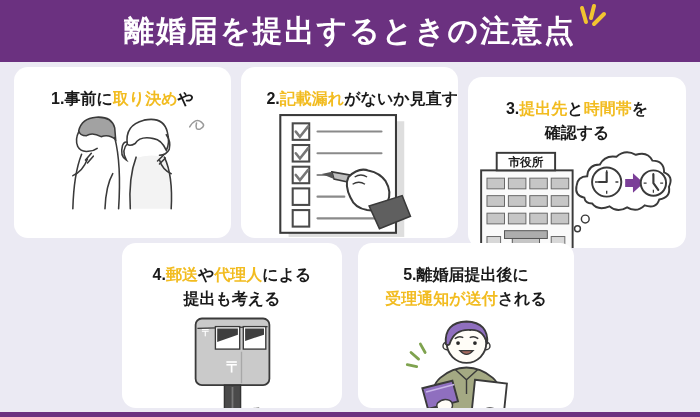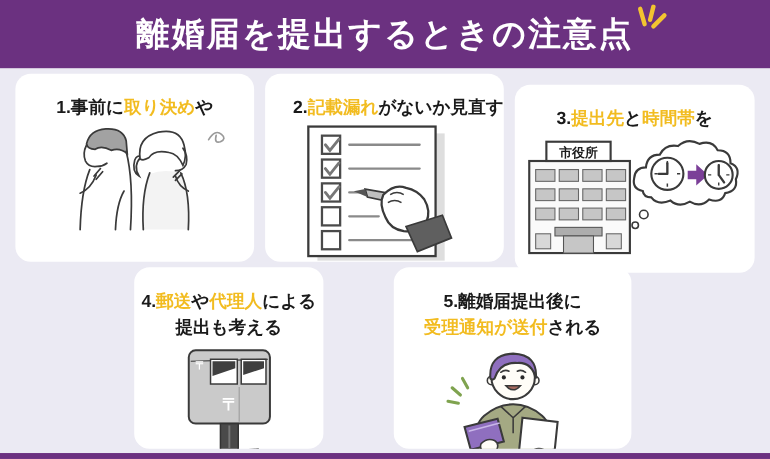--- a/index.html
+++ b/index.html
@@ -11,21 +11,21 @@
   }
   .header { position:absolute; top:0; left:0; width:700px; height:62px;
     display:flex; align-items:center; justify-content:center; }
   .page-title { color:#FFFFFF; font-size:30px; font-weight:bold; letter-spacing:2px; }
   .sparkle { position:absolute; left:576px; top:4px; }
   .panel { position:absolute; top:62px; left:0; width:700px; height:350px; background:#EBEAF3; }
   .card { position:absolute; background:#FFFFFF; border-radius:14px; text-align:center; overflow:hidden; }
   .card-1 { left:14px;  top:5px;   width:217px; height:171px; }
   .card-2 { left:241px; top:5px;   width:217px; height:171px;text-align:right; }
   .card-3 { left:468px; top:15px;   width:218px; height:171px; }
-  .card-4 { left:122px; top:181px; width:172px; height:165px; }
+  .card-4 { left:122px; top:181px; width:220px; height:165px; }
   .card-5 { left:358px; top:181px; width:216px; height:165px; }
   .card-title { font-size:16px; font-weight:bold; color:#1A1A1A; line-height:1.5; margin-top:20px; }
   .hl { color:#F2BC20; }
   .illus { display:block; margin:2px auto 0 auto; }
   svg text { font-family:"Liberation Sans", sans-serif; }
 </style>
 </head>
 <body>
 
 <div class="header">
@@ -97,20 +97,21 @@
       <polygon points="48,59 58,57 60,64" fill="#555555"></polygon>
       <path d="M74,62 Q84,52 94,56 Q104,58 110,66 Q116,76 112,86 Q106,96 92,94 Q80,92 76,82 Q70,70 74,62 Z" fill="#FFFFFF" stroke="#3A3A3A" stroke-width="2"></path>
       <path d="M80,62 Q86,58 92,62 M78,69 Q84,65 90,69" fill="none" stroke="#3A3A3A" stroke-width="1.3"></path>
       <polygon points="94,90 126,80 134,100 104,112" fill="#5F5F5F" stroke="#3A3A3A" stroke-width="1.5"></polygon>
     </svg>
   </section>
 
   <section class="card card-3">
     <h2 class="card-title">
       <span class="line"><span>3.</span><span class="hl">提出先</span><span>と</span><span class="hl">時間帯</span><span>を</span></span><br>
+      <span class="line"><span>確認する</span></span>
     </h2>
     <svg class="illus" width="200" height="109" viewBox="0 0 205 112">
       <rect x="4" y="24" width="94" height="86" fill="#FAFAFA" stroke="#3A3A3A" stroke-width="2"></rect>
       <rect x="20" y="6" width="60" height="18" fill="#FFFFFF" stroke="#3A3A3A" stroke-width="2"></rect>
       <text x="50" y="20" font-size="12" font-weight="bold" fill="#1A1A1A" text-anchor="middle">市役所</text>
       <g fill="#C6C6C6" stroke="#666666" stroke-width="1">
         <rect x="10" y="32" width="18" height="11"></rect>
         <rect x="32" y="32" width="18" height="11"></rect>
         <rect x="54" y="32" width="18" height="11"></rect>
         <rect x="76" y="32" width="18" height="11"></rect>

